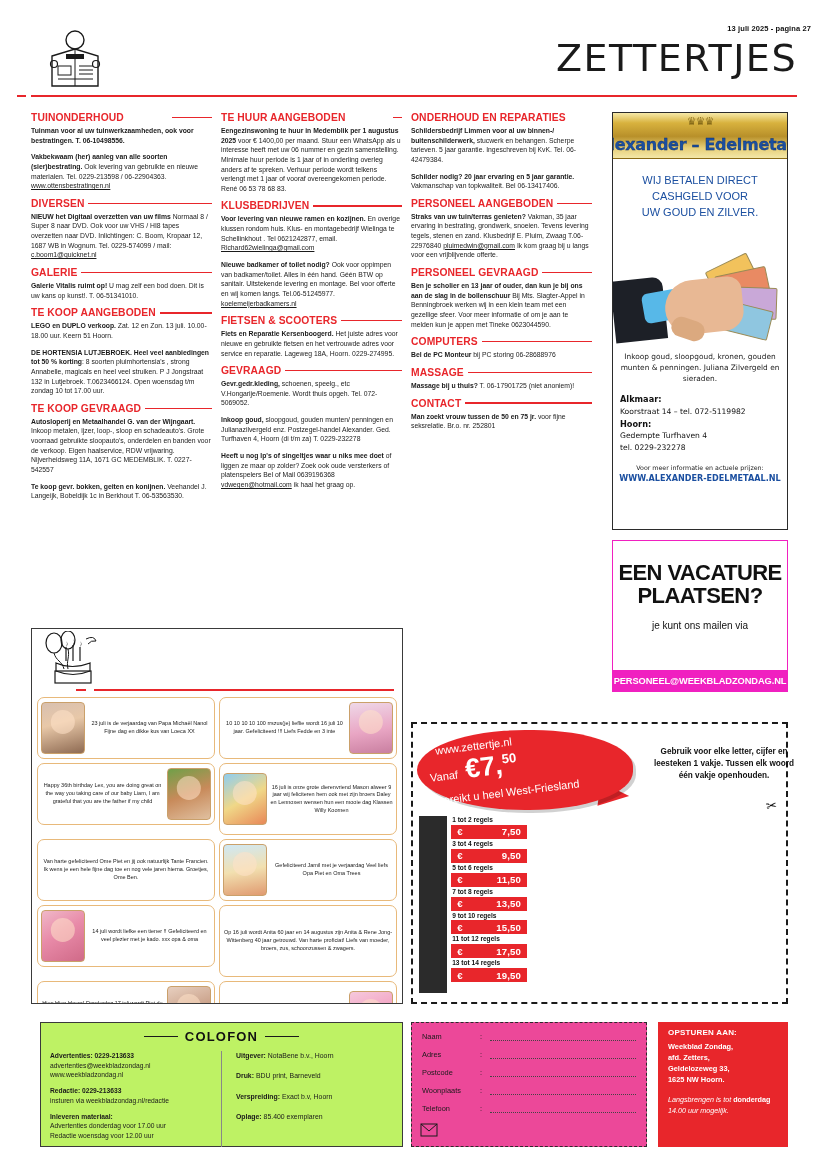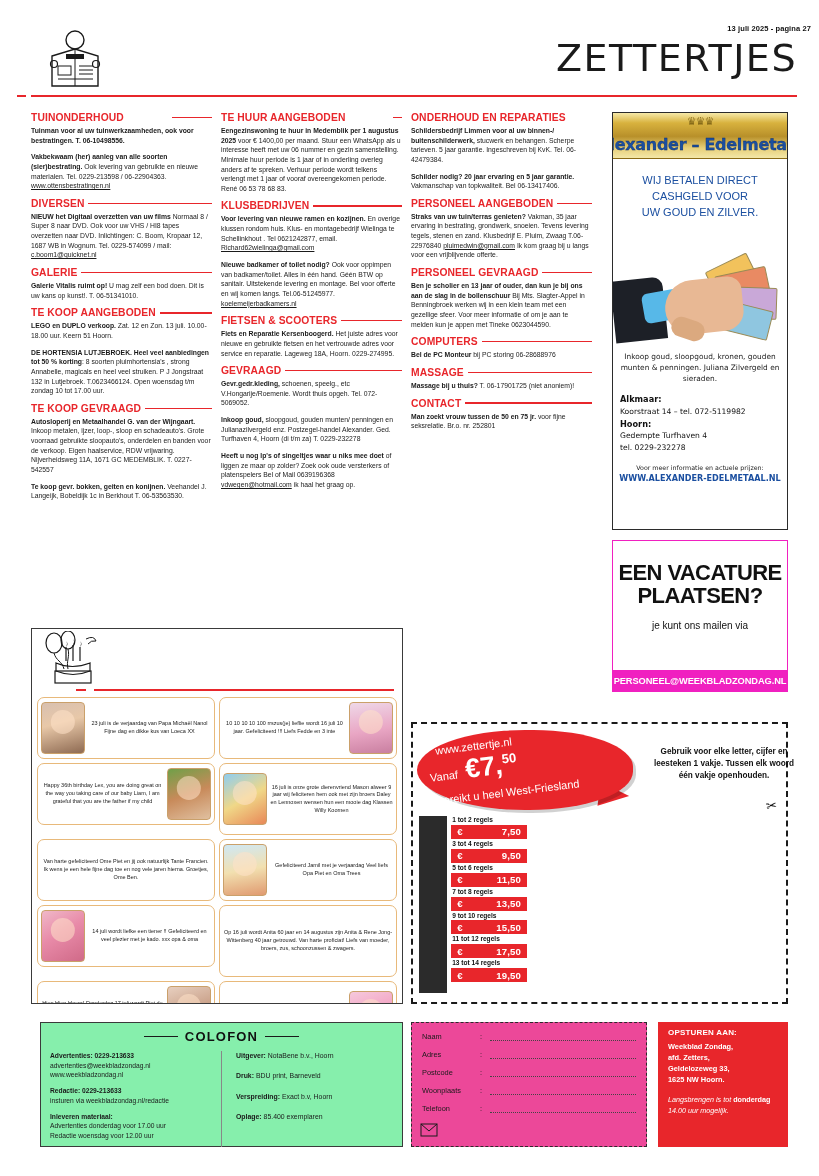--- a/index.html
+++ b/index.html
@@ -215,21 +215,21 @@
   .ph-e { background: linear-gradient(160deg,#e8d0c0 0%,#c9a088 50%,#8a6a58 100%); }
   .ph-f { background: linear-gradient(150deg,#8ecdf0 0%,#f0d888 50%,#e88858 100%); }
   .ph-g { background: linear-gradient(170deg,#cfe8f5 0%,#f2e0b0 50%,#e09a70 100%); }
   .ph-h { background: linear-gradient(160deg,#f6c9dd 0%,#f2a0c0 50%,#d87aa0 100%); }
   .ph-face { position:absolute; left:50%; top:38%; transform:translate(-50%,-50%);
              width:58%; height:48%; border-radius:50%; background:rgba(255,225,200,.55); }
 
   
   .colofon {
     position: absolute; left: 40px; top: 1022px; width: 363px; height: 125px;
-    border: 1px solid #3a3a3a; background: #86efac; padding: 6px 9px;
+    border: 1px solid #3a3a3a; background: #bef264; padding: 6px 9px;
   }
   .colofon-title {
     display: flex; align-items: center; justify-content: center; gap: 7px;
     font-size: 13px; font-weight: bold; letter-spacing: 1.2px; margin-bottom: 7px; color:#111;
   }
   .colofon-title .dash { width: 34px; height: 1.2px; background: #1a1a1a; }
   .colofon-body { display: flex; gap: 10px; }
   .colofon-left { width: 172px; border-right: 1px solid #888; padding-right: 8px; }
   .colofon-right { flex: 1 1 auto; padding-left: 4px; }
   .cl-block { font-size: 6.7px; line-height: 1.45; margin-bottom: 6px; color:#1a1a1a; }

